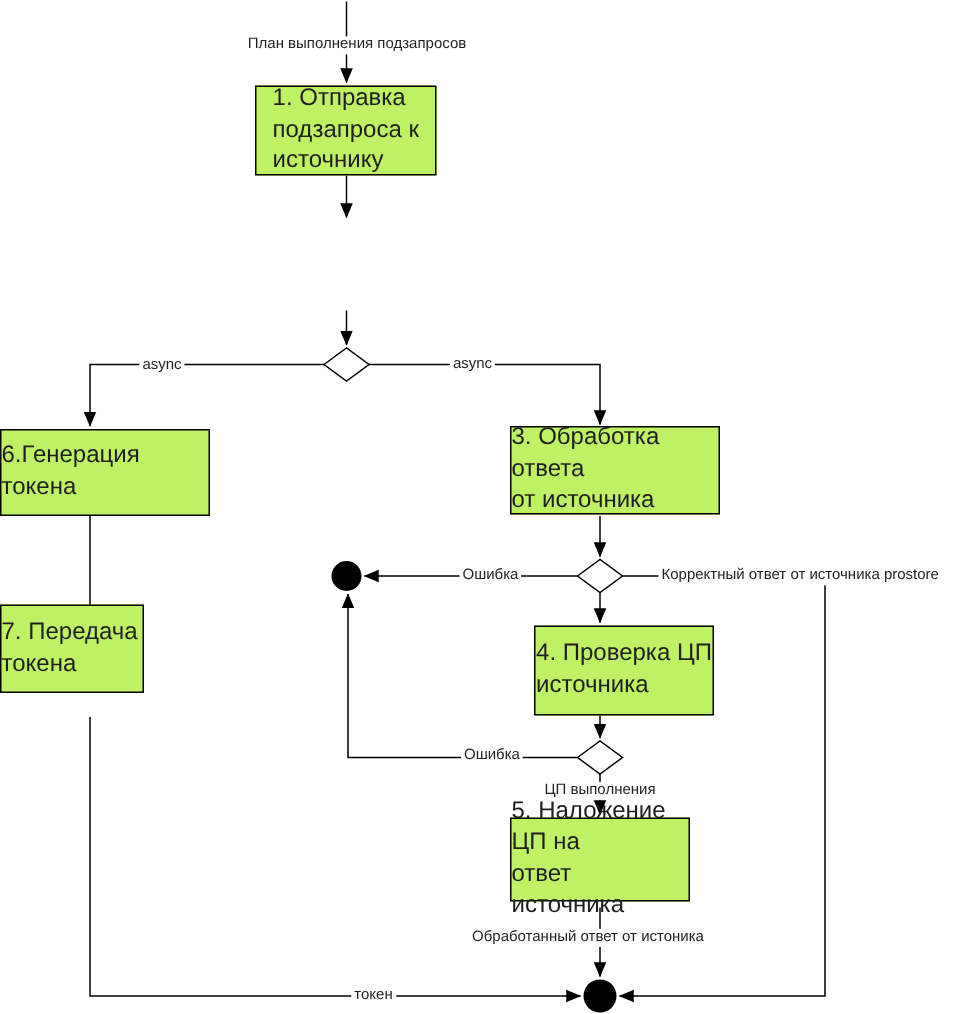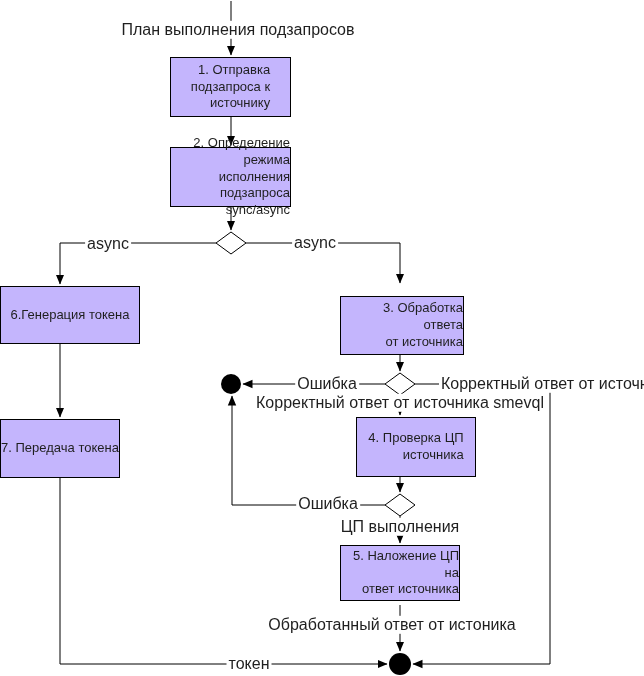--- a/index.html
+++ b/index.html
@@ -2,27 +2,27 @@
 <html><head>
 <meta charset="utf-8">
 <style>
   html,body{margin:0;padding:0;background:#ffffff;}
   .stage{
     position:relative;width:644px;height:676px;background:#ffffff;
     font-family:"Liberation Sans",sans-serif;color:#1f1f1f;overflow:hidden;
   }
   .wires{position:absolute;left:0;top:0;z-index:0;}
   .node{
-    position:absolute;box-sizing:border-box;background:#c4b5fd;border:1px solid #000000;
-    display:flex;align-items:center;justify-content:center;text-align:right;
-    font-size:13px;line-height:1.3;z-index:1;
+    position:absolute;box-sizing:border-box;background:#bef264;border:1px solid #000000;
+    display:flex;align-items:center;justify-content:center;text-align:left;
+    font-size:16px;line-height:1.3;z-index:1;
   }
   .node span{white-space:pre-line;}
   .elabel{
-    position:absolute;z-index:2;background:#ffffff;font-size:16px;line-height:1.15;
+    position:absolute;z-index:2;background:#ffffff;font-size:10px;line-height:1.15;
     white-space:nowrap;padding:0 2px;transform:translate(-50%,-50%);
   }
   .elabel.anchor-left{transform:translateY(-50%);}
 </style>
 </head>
 <body>
 
 <div class="stage">
 
   <svg class="wires" width="644" height="676" viewBox="0 0 644 676">
@@ -54,49 +54,42 @@
 
     <circle cx="231" cy="384" r="10" fill="#000000"></circle>
     <circle cx="400" cy="664" r="11" fill="#000000"></circle>
   </svg>
 
   <div class="node" style="left:170px;top:57px;width:121px;height:60px">
     <span>1. Отправка
 подзапроса к
 источнику</span>
   </div>
-  <div class="node" style="left:170px;top:147px;width:121px;height:60px">
-    <span>2. Определение
-режима исполнения
-подзапроса
-sync/async</span>
-  </div>
-  <div class="node" style="left:340px;top:296px;width:124px;height:59px">
+  <div class="node" style="left:340px;top:284px;width:140px;height:59px">
     <span>3. Обработка ответа
 от источника</span>
   </div>
   <div class="node" style="left:356px;top:417px;width:120px;height:60px">
     <span>4. Проверка ЦП
 источника</span>
   </div>
   <div class="node" style="left:340px;top:545px;width:120px;height:56px">
     <span>5. Наложение ЦП на
 ответ источника</span>
   </div>
   <div class="node" style="left:0;top:286px;width:140px;height:58px">
     <span>6.Генерация токена</span>
   </div>
-  <div class="node" style="left:0;top:419px;width:120px;height:59px">
+  <div class="node" style="left:0;top:403px;width:96px;height:59px">
     <span>7. Передача токена</span>
   </div>
 
   <span class="elabel" style="left:238px;top:30px">План выполнения подзапросов</span>
   <span class="elabel" style="left:108px;top:244px">async</span>
   <span class="elabel" style="left:315px;top:243px">async</span>
   <span class="elabel" style="left:327px;top:384px">Ошибка</span>
   <span class="elabel anchor-left" style="left:439px;top:384px">Корректный ответ от источника prostore</span>
-  <span class="elabel" style="left:400px;top:403px">Корректный ответ от источника smevql</span>
   <span class="elabel" style="left:328px;top:504px">Ошибка</span>
   <span class="elabel" style="left:400px;top:527px">ЦП выполнения</span>
   <span class="elabel" style="left:392px;top:625px">Обработанный ответ от истоника</span>
   <span class="elabel" style="left:249px;top:664px">токен</span>
 
 </div>
 
 </body></html>

